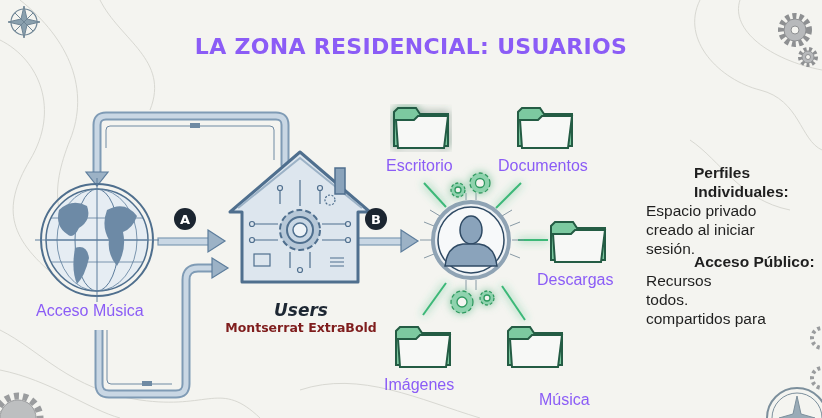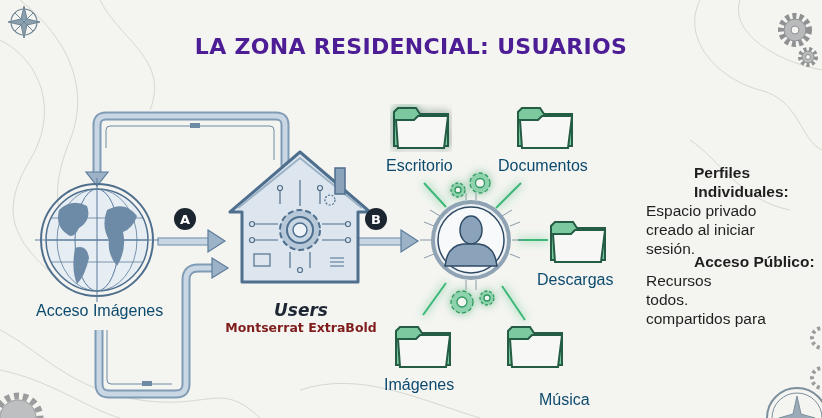--- a/index.html
+++ b/index.html
@@ -7,23 +7,23 @@
   body {
     background: #f4f4f0;
     font-family: "Liberation Sans", sans-serif;
     color: #1c2530;
     position: relative;
   }
   .canvas { position: absolute; left: 0; top: 0; width: 822px; height: 418px; }
   .title {
     position: absolute; left: 0; top: 34px; width: 822px; text-align: center;
     font-family: "DejaVu Sans", sans-serif; font-weight: bold; font-size: 22px;
-    letter-spacing: 0.3px; color: #4c1d95;
+    letter-spacing: 0.3px; color: #8b5cf6;
   }
-  .label { position: absolute; font-size: 16px; color: #0c4a6e; white-space: nowrap; }
+  .label { position: absolute; font-size: 16px; color: #8b5cf6; white-space: nowrap; }
   .badge {
     position: absolute; width: 22px; height: 22px; border-radius: 50%;
     background: #1b2530; color: #fff; font-weight: bold; font-size: 13px;
     display: flex; align-items: center; justify-content: center;
     font-family: "DejaVu Sans", sans-serif;
   }
   .users-title { position: absolute; left: 256px; top: 300px; width: 90px; text-align: center;
     font-family: "DejaVu Sans", sans-serif; font-weight: bold; font-size: 17px; color: #1d2733; font-style: italic; }
   .users-sub { position: absolute; left: 206px; top: 320px; width: 190px; text-align: center;
     font-family: "DejaVu Sans", sans-serif; font-weight: bold; font-size: 12.5px; color: #7f1d1d; }
@@ -225,21 +225,21 @@
   </div>
   <div class="folder" style="left:504px;top:323px;">
     <svg width="62" height="48" viewBox="0 0 62 48">
       <path d="M4 8 L4 42 L58 42 L58 10 L30 10 L26 4 L8 4 Z" fill="#7cc9a0" stroke="#245c44" stroke-width="2"></path>
       <path d="M6 16 L24 16 L28 12 L58 12 L54 44 L8 44 Z" fill="#f7f8f6" stroke="#245c44" stroke-width="2"></path>
     </svg>
   </div>
 
   <div class="title">LA ZONA RESIDENCIAL: USUARIOS</div>
 
-  <div class="label" style="left:36px;top:302px;">Acceso Imágenes</div>
+  <div class="label" style="left:36px;top:302px;">Acceso Música</div>
   <div class="users-title">Users</div>
   <div class="users-sub">Montserrat ExtraBold</div>
 
   <div class="badge" style="left:174px;top:208px;">A</div>
   <div class="badge" style="left:365px;top:208px;">B</div>
 
   <div class="label" style="left:386px;top:157px;">Escritorio</div>
   <div class="label" style="left:537px;top:271px;">Descargas</div>
   <div class="label" style="left:498px;top:157px;">Documentos</div>
   <div class="label" style="left:384px;top:376px;text-align:center;">Imágenes</div>

